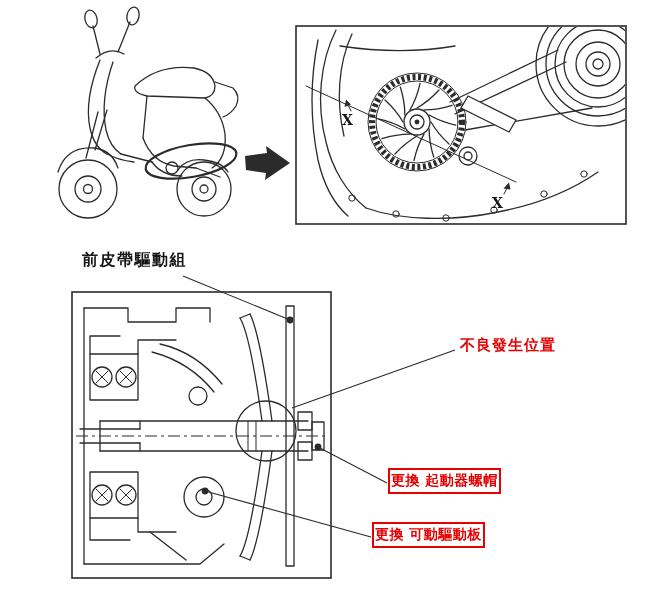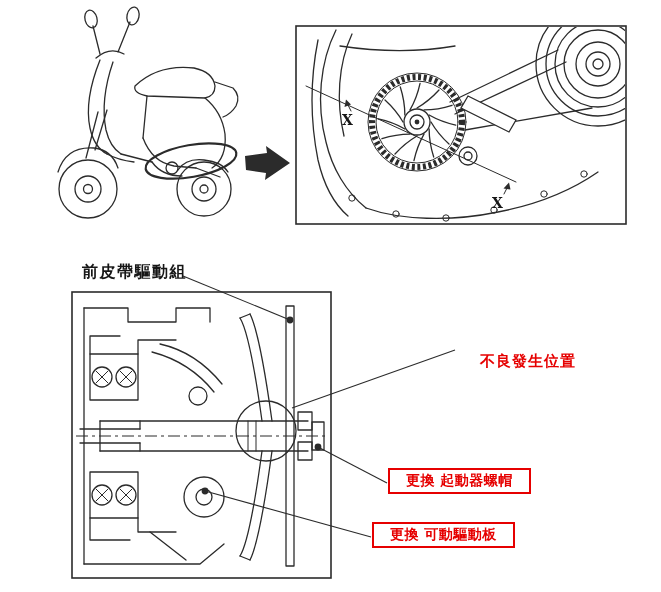--- a/index.html
+++ b/index.html
@@ -2,29 +2,29 @@
 <html style="--bg: #ffffff; --line: #2b2b2b; --red: #e60000;"><head>
 <meta charset="utf-8">
 <style>
   * { margin:0; padding:0; box-sizing:border-box; }
   html,body { background:#fff; }
   body { font-family:"DejaVu Sans","Liberation Sans",sans-serif; }
   .canvas { position:relative; width:661px; height:592px; background:var(--bg,#fff); overflow:hidden; }
   .art { position:absolute; left:0; top:0; width:661px; height:592px; }
 
   .txt { position:absolute; color:#161616; white-space:nowrap; }
-  .title { left:82px; top:250px; font-size:16px; font-weight:bold; letter-spacing:1.5px;margin-top:12px; }
+  .title { left:82px; top:250px; font-size:16px; font-weight:bold; letter-spacing:1.5px; }
   .xmark { font-family:"DejaVu Serif","Liberation Serif",serif; font-size:14px; font-weight:bold; }
   .x-top { left:342px; top:112px; }
   .x-bottom { left:492px; top:195px; }
 
-  .red-label { position:absolute; left:480px; top:336px; font-size:15px; font-weight:600;
-               color:var(--red,#e60000); letter-spacing:1px; white-space:nowrap;margin-top:16px; }
+  .red-label { position:absolute; left:460px; top:336px; font-size:15px; font-weight:600;
+               color:var(--red,#e60000); letter-spacing:1px; white-space:nowrap; }
   .red-box { position:absolute; border:2px solid var(--red,#e60000); color:var(--red,#e60000);
-             font-size:14px; font-weight:600; padding:2px 16px; background:#fff;
+             font-size:14px; font-weight:600; padding:2px 1px; background:#fff;
              letter-spacing:0.5px; white-space:nowrap; }
   .box-nut { left:388px; top:468px; }
   .box-plate { left:372px; top:522px;text-align:center; }
 
   
   .ln { fill:none; stroke:var(--line,#2b2b2b); stroke-width:1.3; stroke-linecap:round; stroke-linejoin:round; }
   .thin { stroke-width:1; }
   .hl { stroke-width:2.2; }
   .frame { fill:#ffffff; stroke:var(--line,#2b2b2b); stroke-width:1.6; }
   .gear { fill:none; stroke:var(--line,#2b2b2b); stroke-width:6; stroke-dasharray:3 2.6; }

